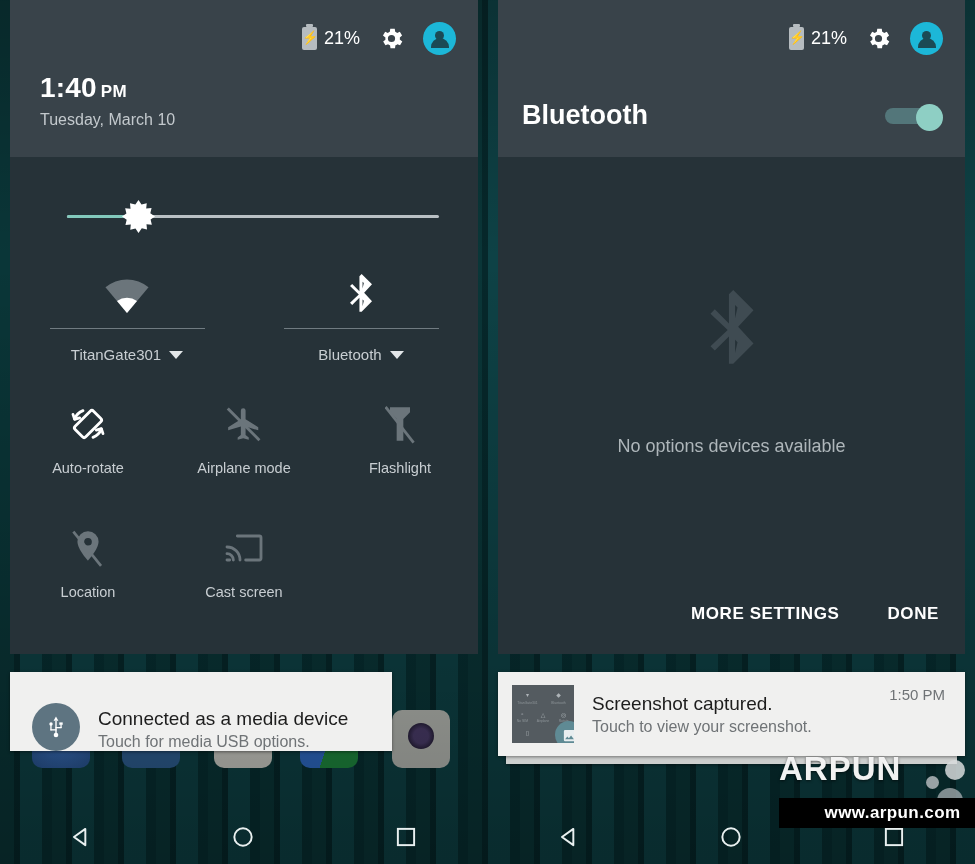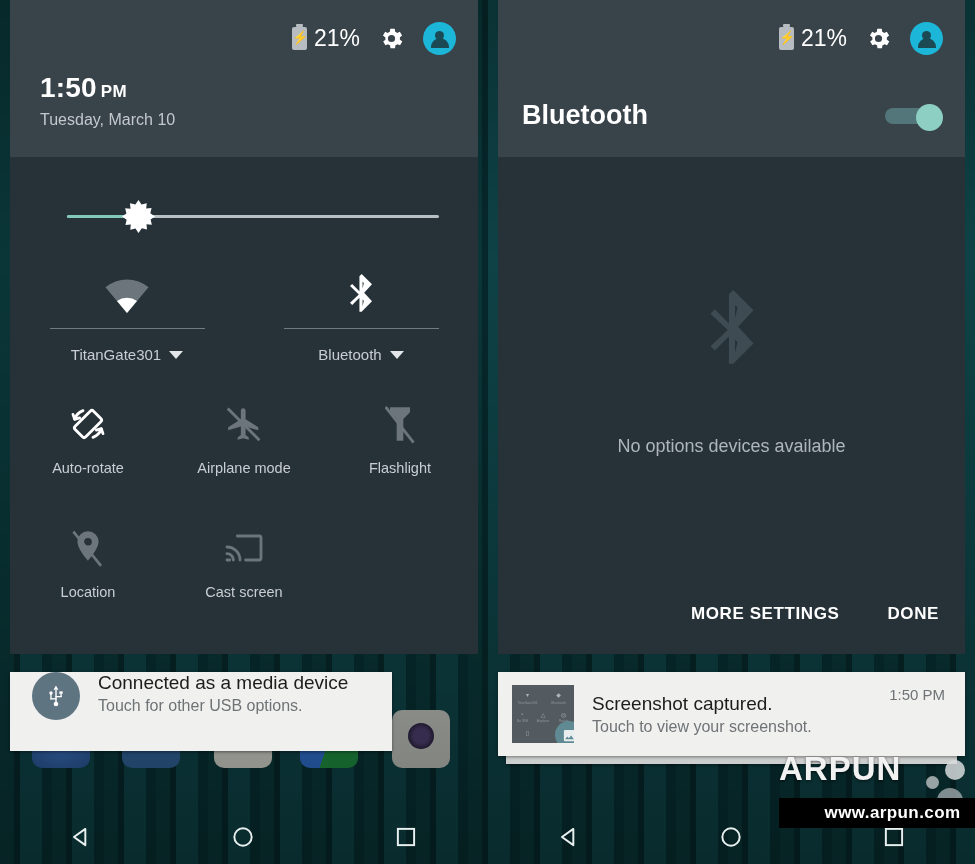--- a/index.html
+++ b/index.html
@@ -60,21 +60,21 @@
     background:#b6bcc0; position:relative;
   }
   .batt-icon:before{
     content:""; position:absolute; top:-3px; left:4px; width:7px; height:3px;
     background:#b6bcc0; border-radius:1px;
   }
   .batt-icon:after{
     content:"\26A1"; position:absolute; left:0; top:-1px; width:100%;
     font-size:13px; line-height:23px; text-align:center; color:#39434a;
   }
-  .batt-pct{ color:#ffffff; font-size:23px; }
+  .batt-pct{ color:#ffffff; font-size:18px; }
   .gear{
     width:27px; height:27px; position:relative; color:#fff;
     display:flex; align-items:center; justify-content:center;
   }
   .avatar{
     width:33px; height:33px; border-radius:50%;
     background:#1cb7d8; display:flex; align-items:center; justify-content:center;
   }
   .avatar .head{ width:9px;height:9px;border-radius:50%;background:#1b4a55; position:absolute; margin-top:-7px;}
   .avatar .body{ width:18px;height:10px;border-radius:9px 9px 0 0;background:#1b4a55; position:absolute; margin-top:9px;}
@@ -157,21 +157,21 @@
   .bt-actions .btn{
     color:#ffffff; font-size:17px; font-weight:bold; letter-spacing:.6px;
   }
 
   
   .notif{
     position:absolute;
     background:#f0f0ef;
     box-shadow:0 1px 3px rgba(0,0,0,.45);
   }
-  #notif-left{ left:10px; top:672px; width:382px; height:79px; display:flex; align-items:flex-start; }
+  #notif-left{ left:10px; top:672px; width:382px; height:79px; display:flex; align-items:flex-end; }
   #notif-right{ left:498px; top:672px; width:467px; height:84px; display:flex; align-items:center; }
   #notif-right-behind{
     left:506px; top:740px; width:451px; height:24px; background:#cdcfce;
     box-shadow:0 1px 3px rgba(0,0,0,.4);
   }
 
   .usb-icon{
     width:48px; height:48px; border-radius:50%; background:#5e7481;
     margin-left:22px; display:flex; align-items:center; justify-content:center; flex:none;
   }
@@ -246,21 +246,21 @@
         </svg>
       </div>
       <div class="avatar">
         <span class="head"></span>
         <span class="body"></span>
       </div>
     </div>
 
     <div class="clock">
       <div class="time">
-        <span>1:50</span><span class="ampm">PM</span>
+        <span>1:40</span><span class="ampm">PM</span>
       </div>
       <div class="date">Tuesday, March 10</div>
     </div>
   </div>
 
   <div class="brightness">
     <div class="br-track"></div>
     <div class="br-fill" style="width: 71px;"></div>
     <div class="br-thumb" style="left: 112px;">
       <svg width="33" height="33" viewBox="0 0 24 24" fill="#ffffff">
@@ -410,21 +410,21 @@
       <rect x="6.3" y="9.4" width="1.3" height="6"></rect>
       <circle cx="7" cy="9" r="1.7"></circle>
       <rect x="6.5" y="14.2" width="6" height="1.3"></rect>
       <rect x="16.4" y="9.4" width="1.3" height="3.6"></rect>
       <rect x="15.3" y="7.4" width="3.4" height="2.4"></rect>
       <rect x="11.5" y="12" width="6" height="1.3"></rect>
     </svg>
   </div>
   <div class="notif-text">
     <div class="notif-title">Connected as a media device</div>
-    <div class="notif-sub">Touch for other USB options.</div>
+    <div class="notif-sub">Touch for media USB options.</div>
   </div>
 </div>
 
 <div class="notif" id="notif-right-behind"></div>
 
 <div class="notif" id="notif-right">
   <div class="shot-thumb">
     <div class="mini-row" style="top:6px;">
         <span class="mini-dot">▾</span>
         <span class="mini-dot">◆</span>

